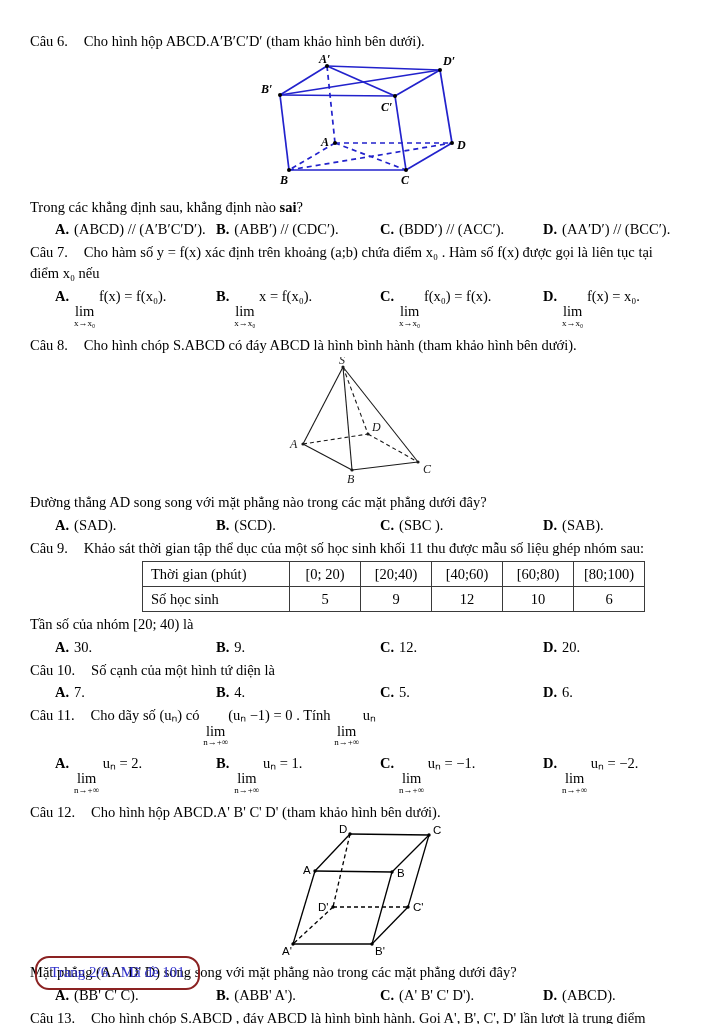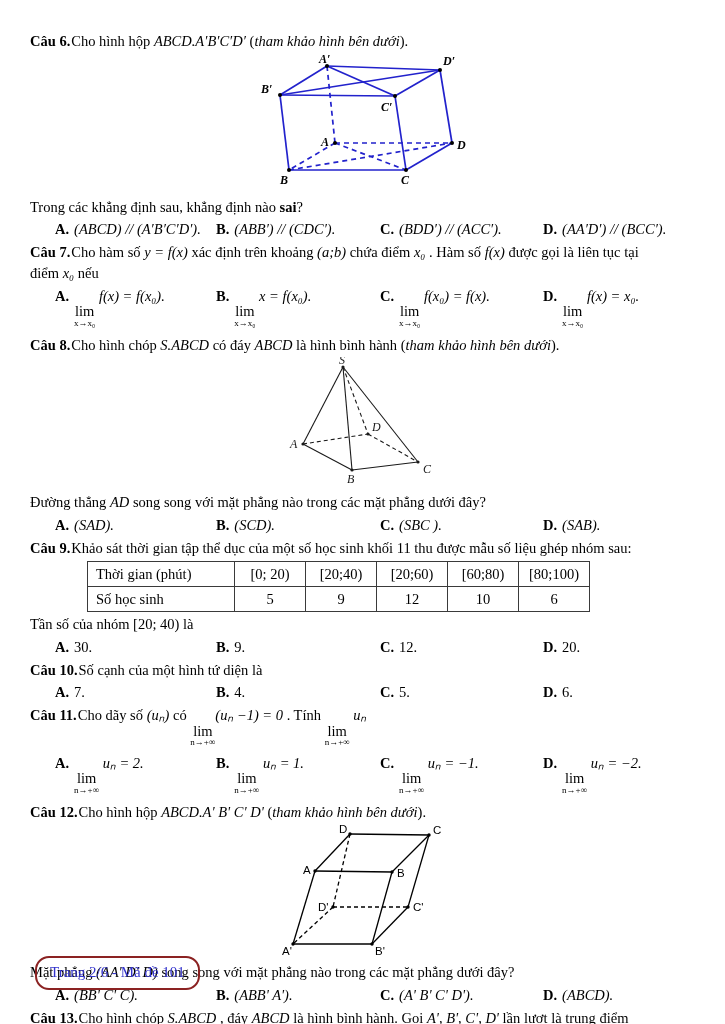--- a/index.html
+++ b/index.html
@@ -2,42 +2,42 @@
 <html style="--figure-blue: #2222cc; --footer-text: #3333cc; --footer-border: #8b2222; --body-text: #000000;"><head>
 <meta charset="utf-8">
 <style>
   html,body{margin:0;padding:0;background:#ffffff;}
   body{
     width:725px;height:1024px;position:relative;box-sizing:border-box;
     padding:30px 28px 0 30px;color:#000;
     font-family:"Liberation Serif",serif;font-size:14.5px;line-height:1.33;
   }
   p{margin:2px 0;}
-  .qlabel{font-weight:bold;padding-right:1px;text-align:right;}
-  .seg-m,.seg-i{font-style:italic;}
+  .qlabel{font-weight:normal;padding-right:16px;text-align:right;}
+  .seg-m,.seg-i{}
   .seg-b{font-weight:bold;}
   .opts{display:grid;grid-template-columns:161px 164px 163px auto;padding-left:25px;margin:3px 0 4px;}
   .opt{white-space:nowrap;}
   .opt .olabel{font-weight:bold;padding-right:5px;}
   .lim{display:inline-flex;flex-direction:column;align-items:center;vertical-align:-1.05em;line-height:1.02;}
   .lim-word{font-style:normal;}
   .lim-sub{font-size:9px;}
   .fig{text-align:center;margin:1px 0;}
   .fig svg{display:inline-block;}
   svg text{font-family:"Liberation Serif",serif;}
   .fig1 line{stroke:var(--figure-blue,#2222cc);stroke-width:1.7;}
   .fig1 .dash{stroke-dasharray:5 4;}
   .fig1 text{font-style:italic;font-weight:bold;font-size:12px;fill:#000;}
   .fig2 line{stroke:#1a1a1a;stroke-width:1.1;}
   .fig2 .dash{stroke-dasharray:4 3;}
   .fig2 text{font-style:italic;font-size:12px;fill:#1a1a1a;}
   .fig3 line{stroke:#000;stroke-width:1.3;}
   .fig3 .dash{stroke-dasharray:4 3;}
   .fig3 text{font-size:11.5px;fill:#000;font-family:"Liberation Sans",sans-serif;}
-  table.q9t{border-collapse:collapse;margin:3px 0 3px 57px;}
+  table.q9t{border-collapse:collapse;margin:3px 0 3px 112px;}
   table.q9t td{border:1px solid #3a3a3a;height:24px;text-align:center;padding:0 6px;min-width:58px;}
   table.q9t td.first{text-align:left;width:132px;padding-left:8px;}
   .footer-badge{
     position:absolute;left:35px;top:956px;
     border:2px solid var(--footer-border,#8b2222);border-radius:14px;
     padding:5px 13px;color:var(--footer-text,#3333cc);font-size:15px;white-space:nowrap;
   }
 </style>
 </head>
 <body>
@@ -164,21 +164,21 @@
 </div>
 
 <div>
   <p><span class="qlabel">Câu 9.</span><span><span class="seg-n">Khảo sát thời gian tập thể dục của một số học sinh khối 11 thu được mẫu số liệu ghép nhóm sau:</span></span></p>
   <table class="q9t">
     <tbody>
         <tr>
       <td class="first">Thời gian (phút)</td>
       <td>[0; 20)</td>
       <td>[20;40)</td>
-      <td>[20;60)</td>
+      <td>[40;60)</td>
       <td>[60;80)</td>
       <td>[80;100)</td>
     </tr>
     <tr>
       <td class="first">Số học sinh</td>
       <td>5</td>
       <td>9</td>
       <td>12</td>
       <td>10</td>
       <td>6</td>

